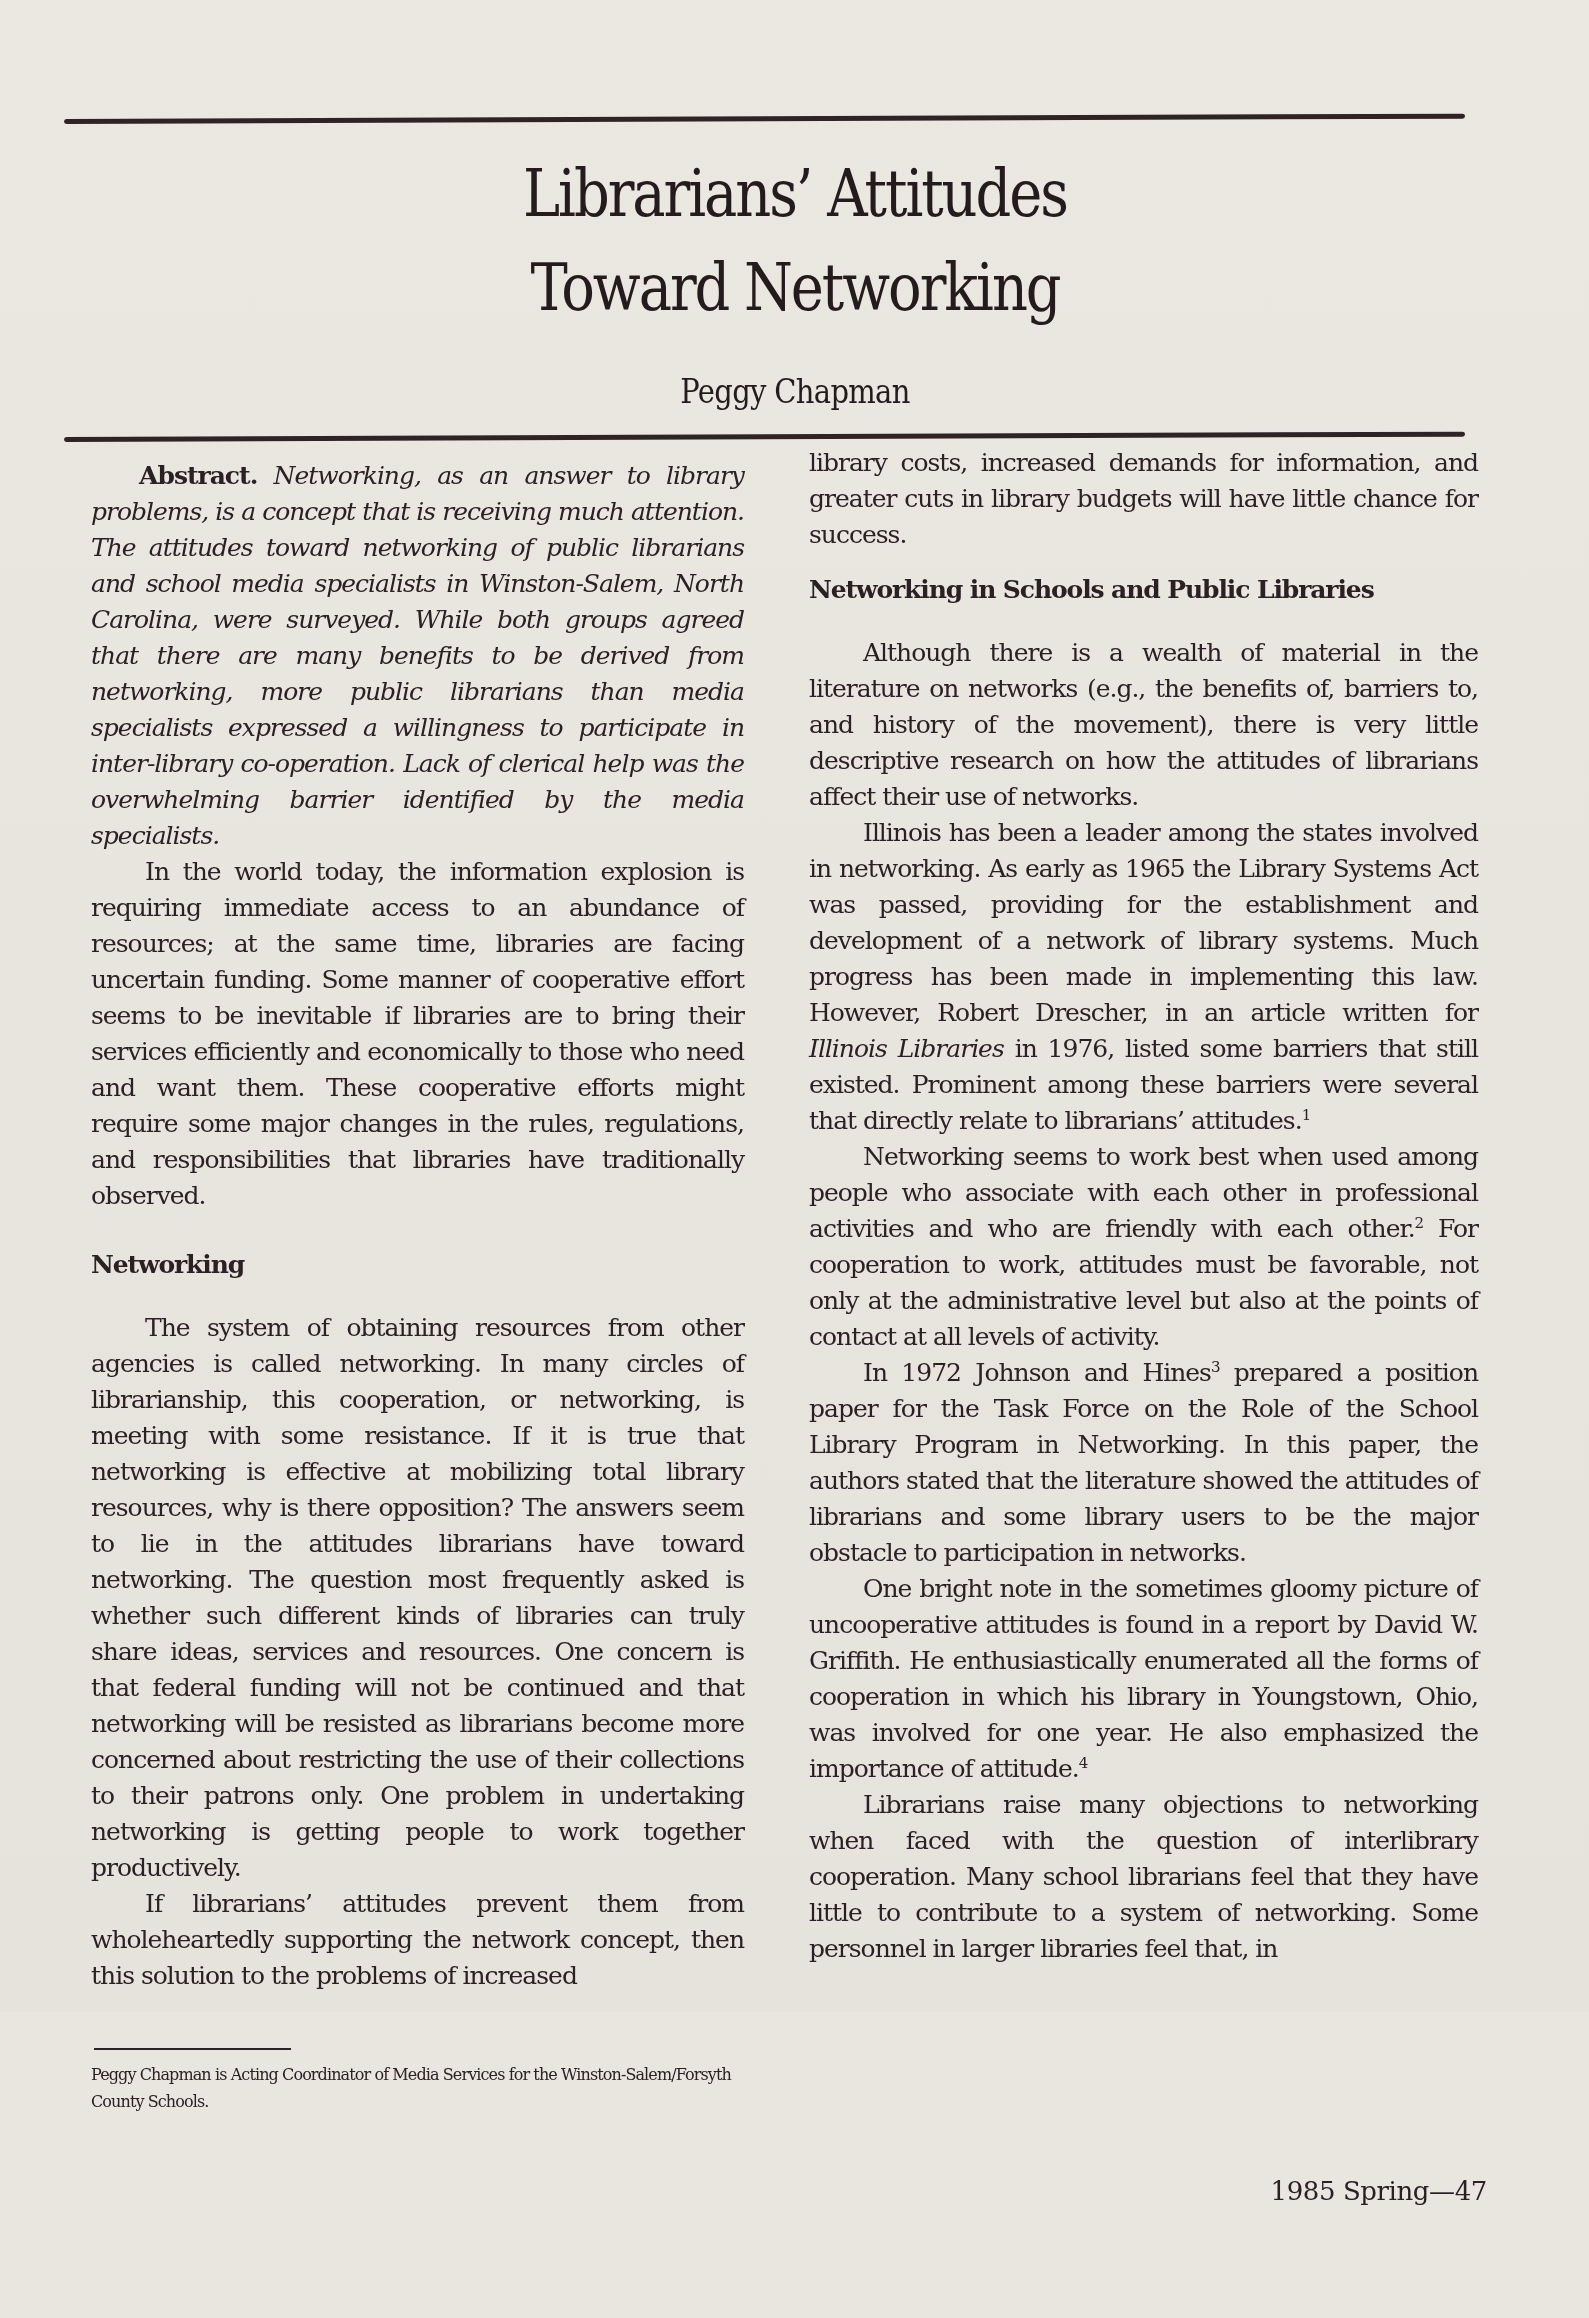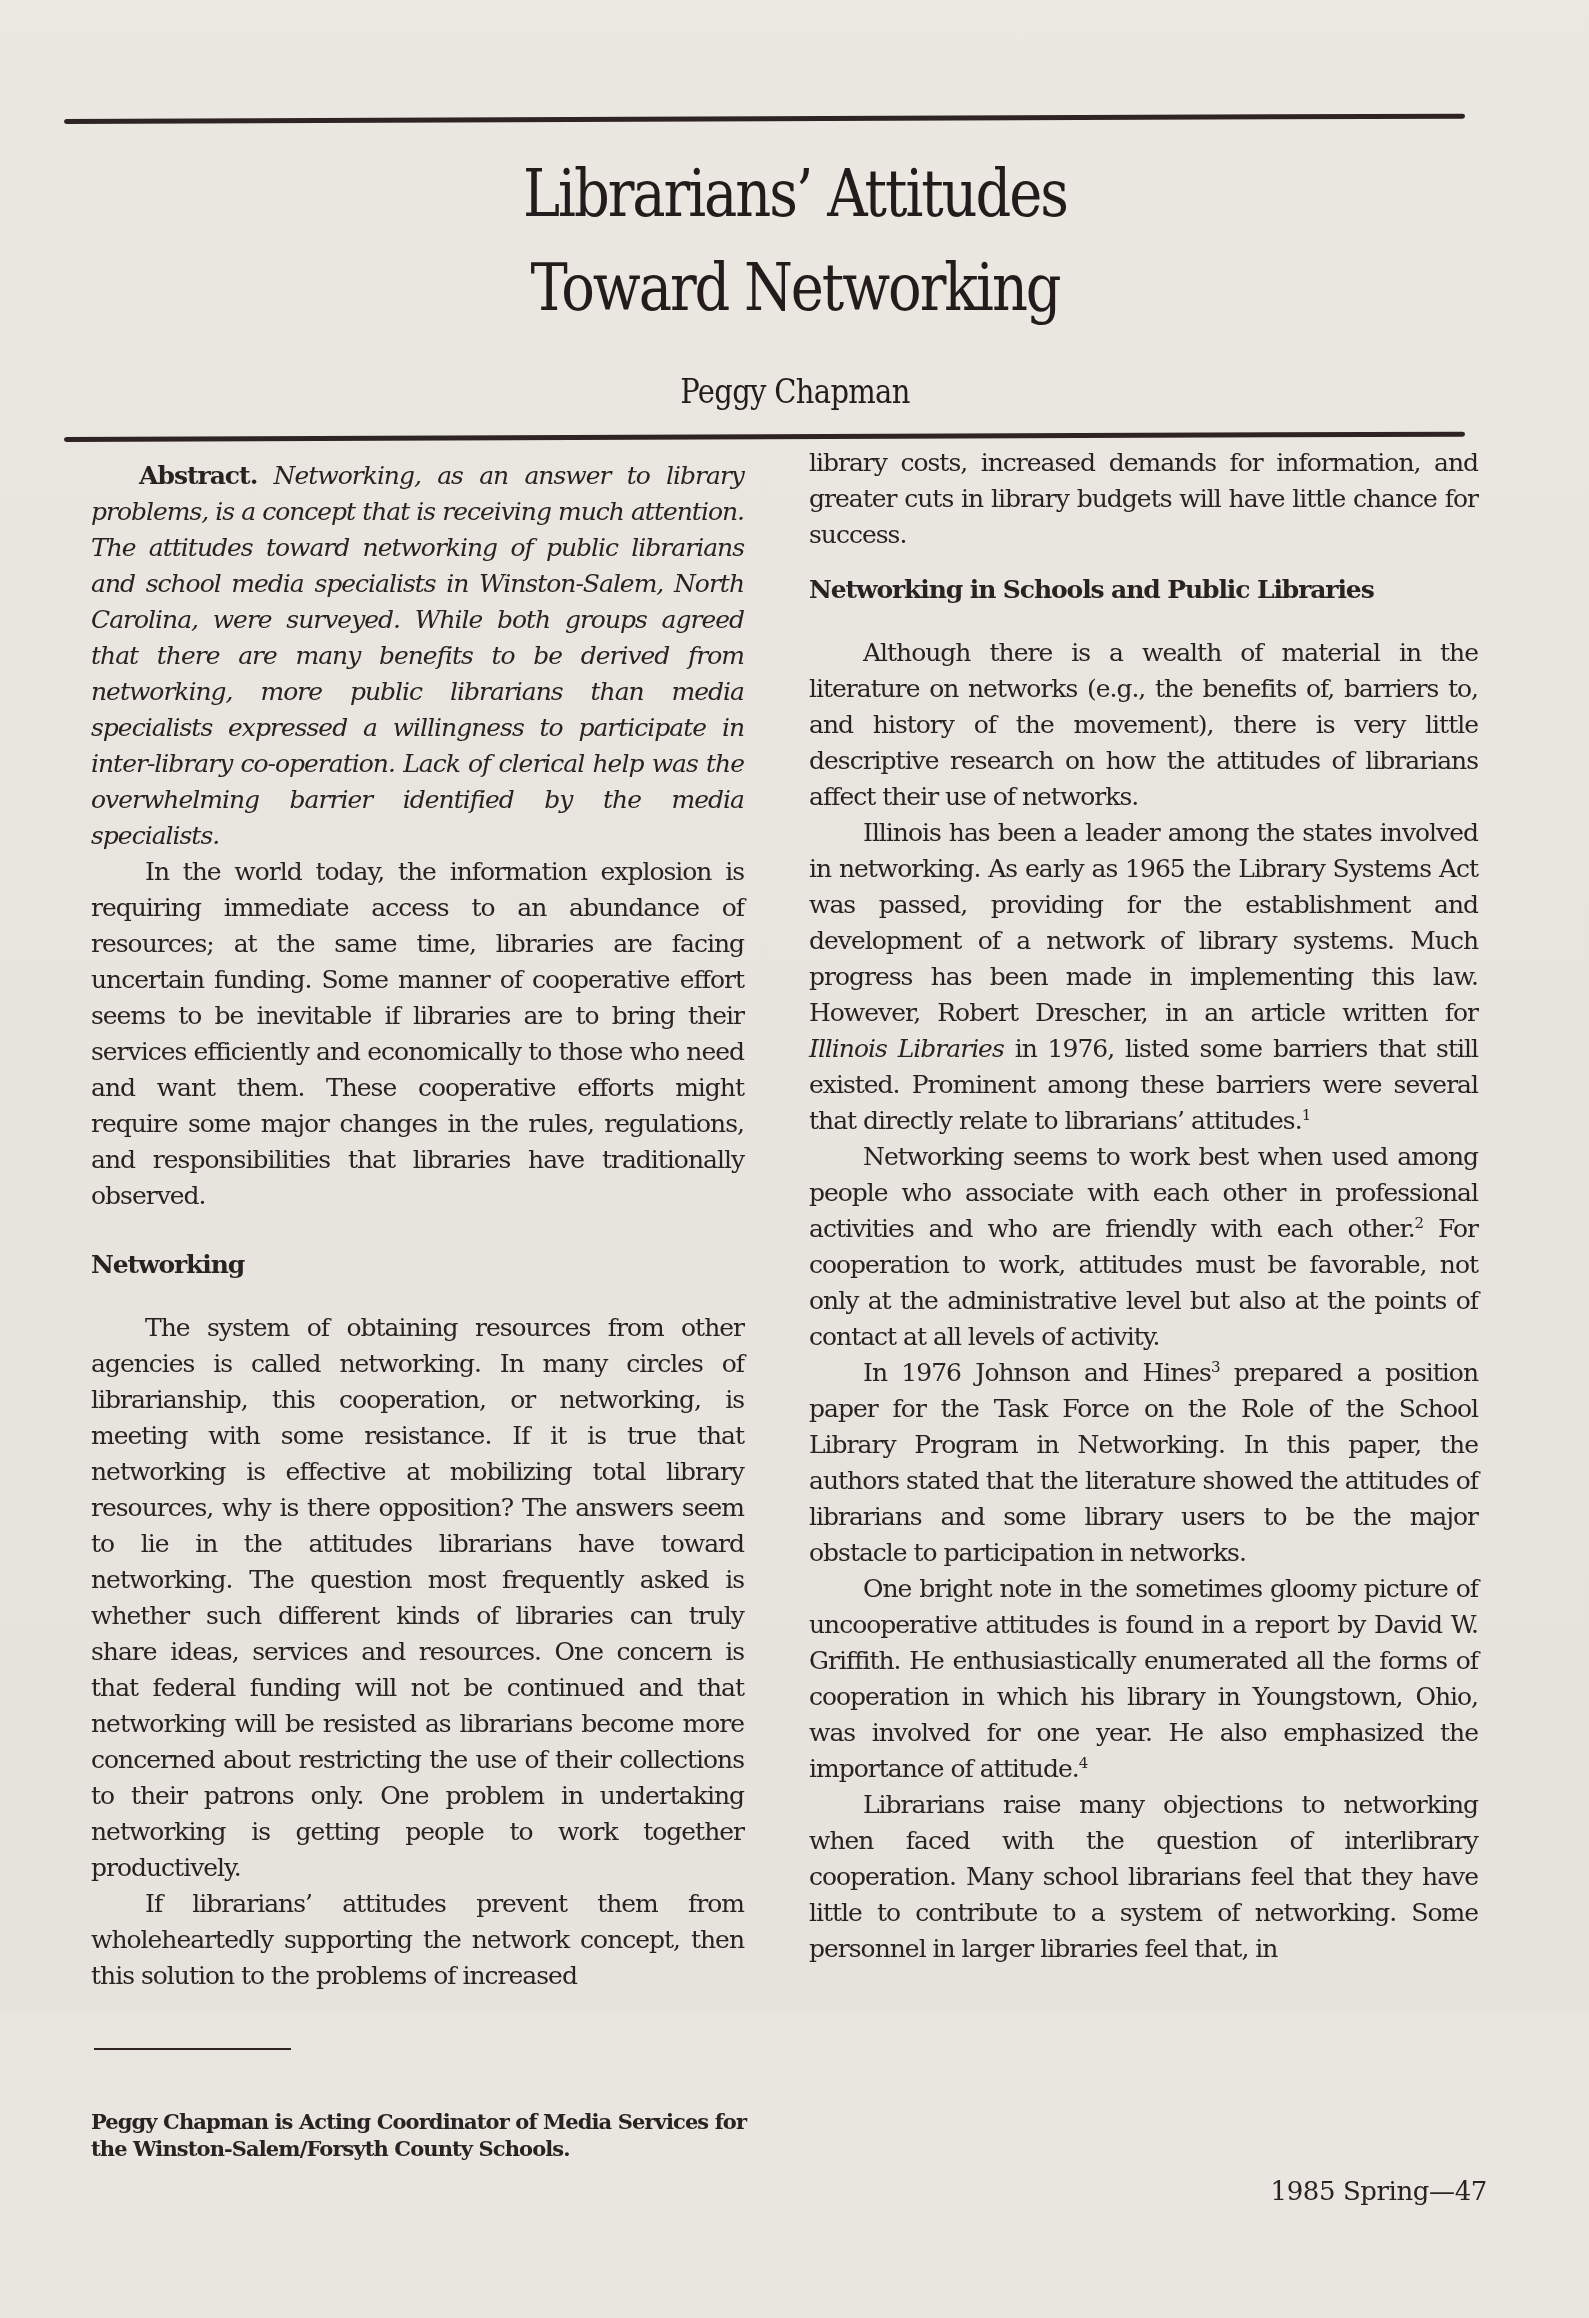--- a/index.html
+++ b/index.html
@@ -110,26 +110,25 @@
       position: absolute;
       left: 94px; top: 2048px;
       width: 197px; height: 2.4px;
       background: #2e2424;
     }
     .footnote {
       position: absolute;
       left: 91px; top: 2061px;
       width: 660px;
       font-family: "DejaVu Serif", serif;
-      font-size: 21px;
+      font-size: 16px;
       line-height: 27px;
-      font-weight: bold;
+      font-weight: normal;
       letter-spacing: -0.9px;
       color: #2a2222;
-      margin-top: 47px;
     }
     .page-footer {
       position: absolute;
       left: 1264px; top: 2176px;
       width: 223px;
       text-align: right;
       font-family: "DejaVu Serif", serif;
       font-size: 26px;
       color: #2a2222;
       letter-spacing: -0.4px;
@@ -173,21 +172,21 @@
     <p class="noindent">library costs, increased demands for information, and greater cuts in library budgets will have little chance for success.</p>
 
     <div class="heading">Networking in Schools and Public Libraries</div>
 
     <p>Although there is a wealth of material in the literature on networks (e.g., the benefits of, barriers to, and history of the movement), there is very little descriptive research on how the attitudes of librarians affect their use of networks.</p>
 
     <p><span>Illinois has been a leader among the states involved in networking. As early as 1965 the Library Systems Act was passed, providing for the establishment and development of a network of library systems. Much progress has been made in implementing this law. However, Robert Drescher, in an article written for </span><em>Illinois Libraries</em><span> in 1976, listed some barriers that still existed. Prominent among these barriers were several that directly relate to librarians’ attitudes.</span><sup>1</sup></p>
 
     <p><span>Networking seems to work best when used among people who associate with each other in professional activities and who are friendly with each other.</span><sup>2</sup><span> For cooperation to work, attitudes must be favorable, not only at the administrative level but also at the points of contact at all levels of activity.</span></p>
 
-    <p><span>In 1976 Johnson and Hines</span><sup>3</sup><span> prepared a position paper for the Task Force on the Role of the School Library Program in Networking. In this paper, the authors stated that the literature showed the attitudes of librarians and some library users to be the major obstacle to participation in networks.</span></p>
+    <p><span>In 1972 Johnson and Hines</span><sup>3</sup><span> prepared a position paper for the Task Force on the Role of the School Library Program in Networking. In this paper, the authors stated that the literature showed the attitudes of librarians and some library users to be the major obstacle to participation in networks.</span></p>
 
     <p><span>One bright note in the sometimes gloomy picture of uncooperative attitudes is found in a report by David W. Griffith. He enthusiastically enumerated all the forms of cooperation in which his library in Youngstown, Ohio, was involved for one year. He also emphasized the importance of attitude.</span><sup>4</sup></p>
 
     <p>Librarians raise many objections to networking when faced with the question of interlibrary cooperation. Many school librarians feel that they have little to contribute to a system of networking. Some personnel in larger libraries feel that, in</p>
   </div>
 
   <div class="page-footer">1985 Spring—47</div>
 
 </div>
 

